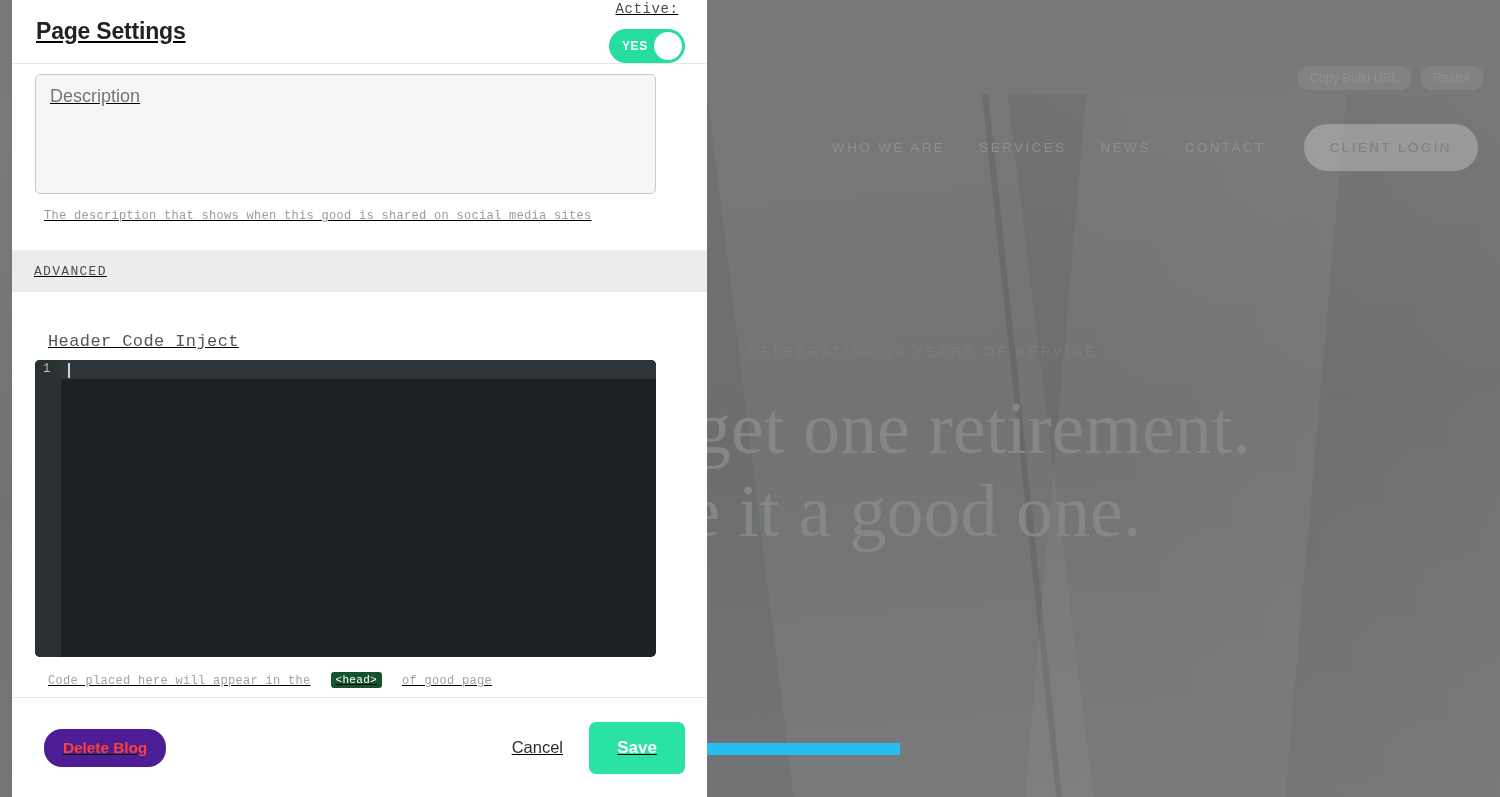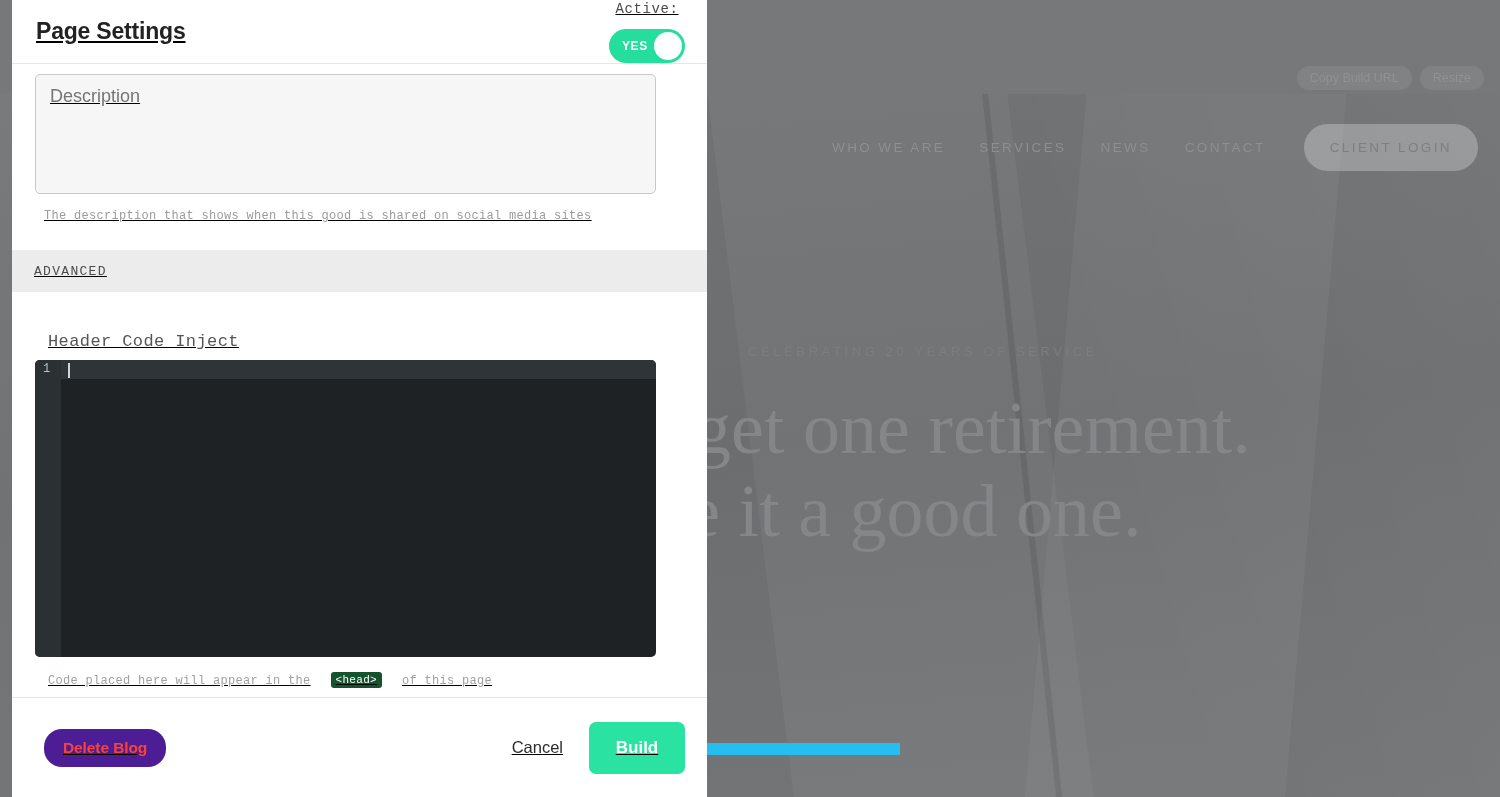--- a/index.html
+++ b/index.html
@@ -299,29 +299,29 @@
         <div class="code-label">Header Code Inject</div>
         <div class="editor">
           <div class="editor-activeline"></div>
           <div class="editor-gutter"></div>
           <div class="editor-linenum">1</div>
           <div class="editor-caret"></div>
         </div>
         <div class="code-hint">
           <span>Code placed here will appear in the</span>
           <span class="code-badge">&lt;head&gt;</span>
-          <span>of this page</span>
+          <span>of good page</span>
         </div>
       </div>
 
     </div>
 
     <div class="panel-footer">
       <button class="delete-btn">Delete Blog</button>
       <div class="footer-right">
         <button class="cancel-btn">Cancel</button>
-        <button class="save-btn">Build</button>
+        <button class="save-btn">Save</button>
       </div>
     </div>
 
   </div>
 
 </div>
 
 </body></html>

